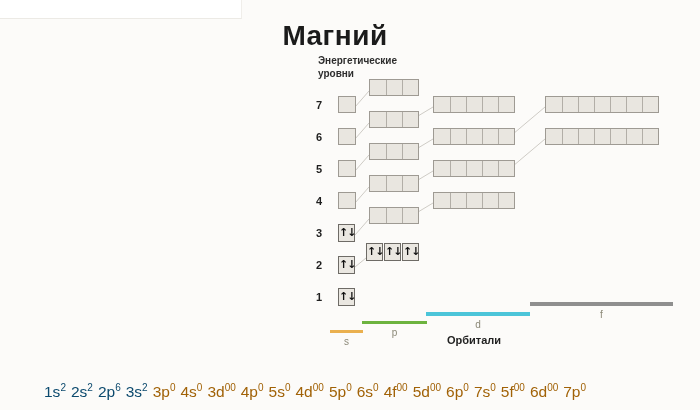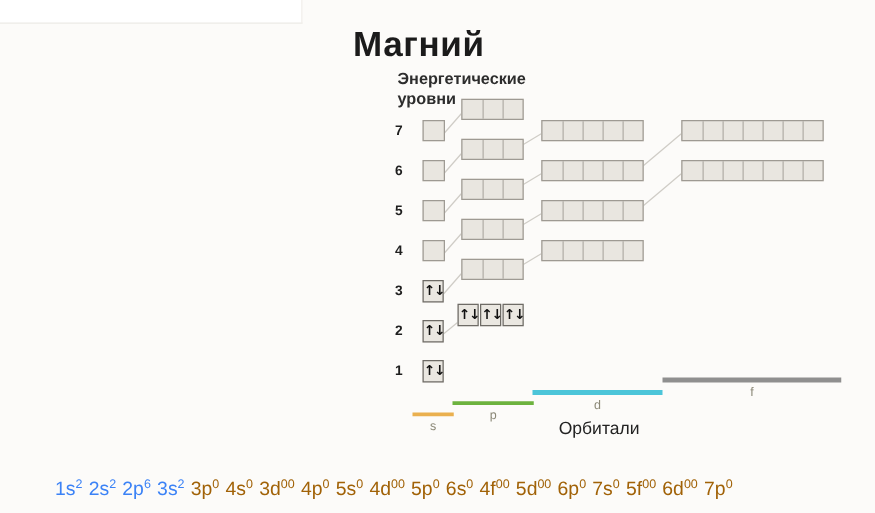--- a/index.html
+++ b/index.html
@@ -2,38 +2,38 @@
 <html><head>
 <meta charset="utf-8">
 <style>
   html,body{margin:0;padding:0;}
   body{font-family:"Liberation Sans",sans-serif;background:#fff;}
   #stage{position:relative;width:700px;height:410px;background:#fcfbf9;overflow:hidden;}
   #top-band{position:absolute;left:0;top:0;width:241px;height:18px;background:#ffffff;
     border-right:1px solid #f0eeea;border-bottom:1px solid #eceae5;}
   #title{position:absolute;left:235px;top:20px;width:200px;text-align:center;
     font-size:28px;font-weight:bold;color:#1b1b1b;letter-spacing:0.5px;}
-  #energy-label{position:absolute;left:318px;top:55px;font-size:13px;font-weight:bold;
+  #energy-label{position:absolute;left:318px;top:55px;font-size:10px;font-weight:bold;
     color:#2d2d2d;line-height:1.25;}
   #lines{position:absolute;left:0;top:0;width:700px;height:410px;}
   .lvlnum{position:absolute;width:14px;text-align:center;font-size:11px;font-weight:bold;color:#1f1f1f;}
   .cellgroup{position:absolute;display:flex;height:17px;box-sizing:border-box;
     border:1px solid #9e9a93;background:#e9e6e0;}
   .cellgroup .cell{width:16px;height:100%;box-sizing:border-box;border-left:1px solid #b2aea7;}
   .cellgroup .cell:first-child{border-left:none;}
   .fbox{position:absolute;width:17px;height:18px;box-sizing:border-box;border:1px solid #6e6b66;
     background:#eae7e1;color:#111;font-weight:bold;font-size:11px;line-height:15px;
     text-align:center;letter-spacing:-1px;font-family:"DejaVu Sans",sans-serif;}
   .bar{position:absolute;}
   .barlabel{position:absolute;width:16px;text-align:center;font-size:10px;color:#8b8877;}
-  #legend-title{position:absolute;left:447px;top:334px;font-size:14px;font-weight:normal;color:#222;}
+  #legend-title{position:absolute;left:447px;top:334px;font-size:11px;font-weight:bold;color:#222;}
   #formula{position:absolute;left:44px;top:382px;white-space:nowrap;font-size:15.5px;}
   #formula .tok{display:inline-block;margin-right:5px;}
   #formula sup{font-size:10px;}
-  .tok-filled{color:#3b82f6;}
+  .tok-filled{color:#0c4a6e;}
   .tok-empty{color:#a16207;}
 </style>
 </head>
 <body>
 
 <div id="stage">
   <div id="top-band"></div>
 
   <div id="title">Магний</div>
 

